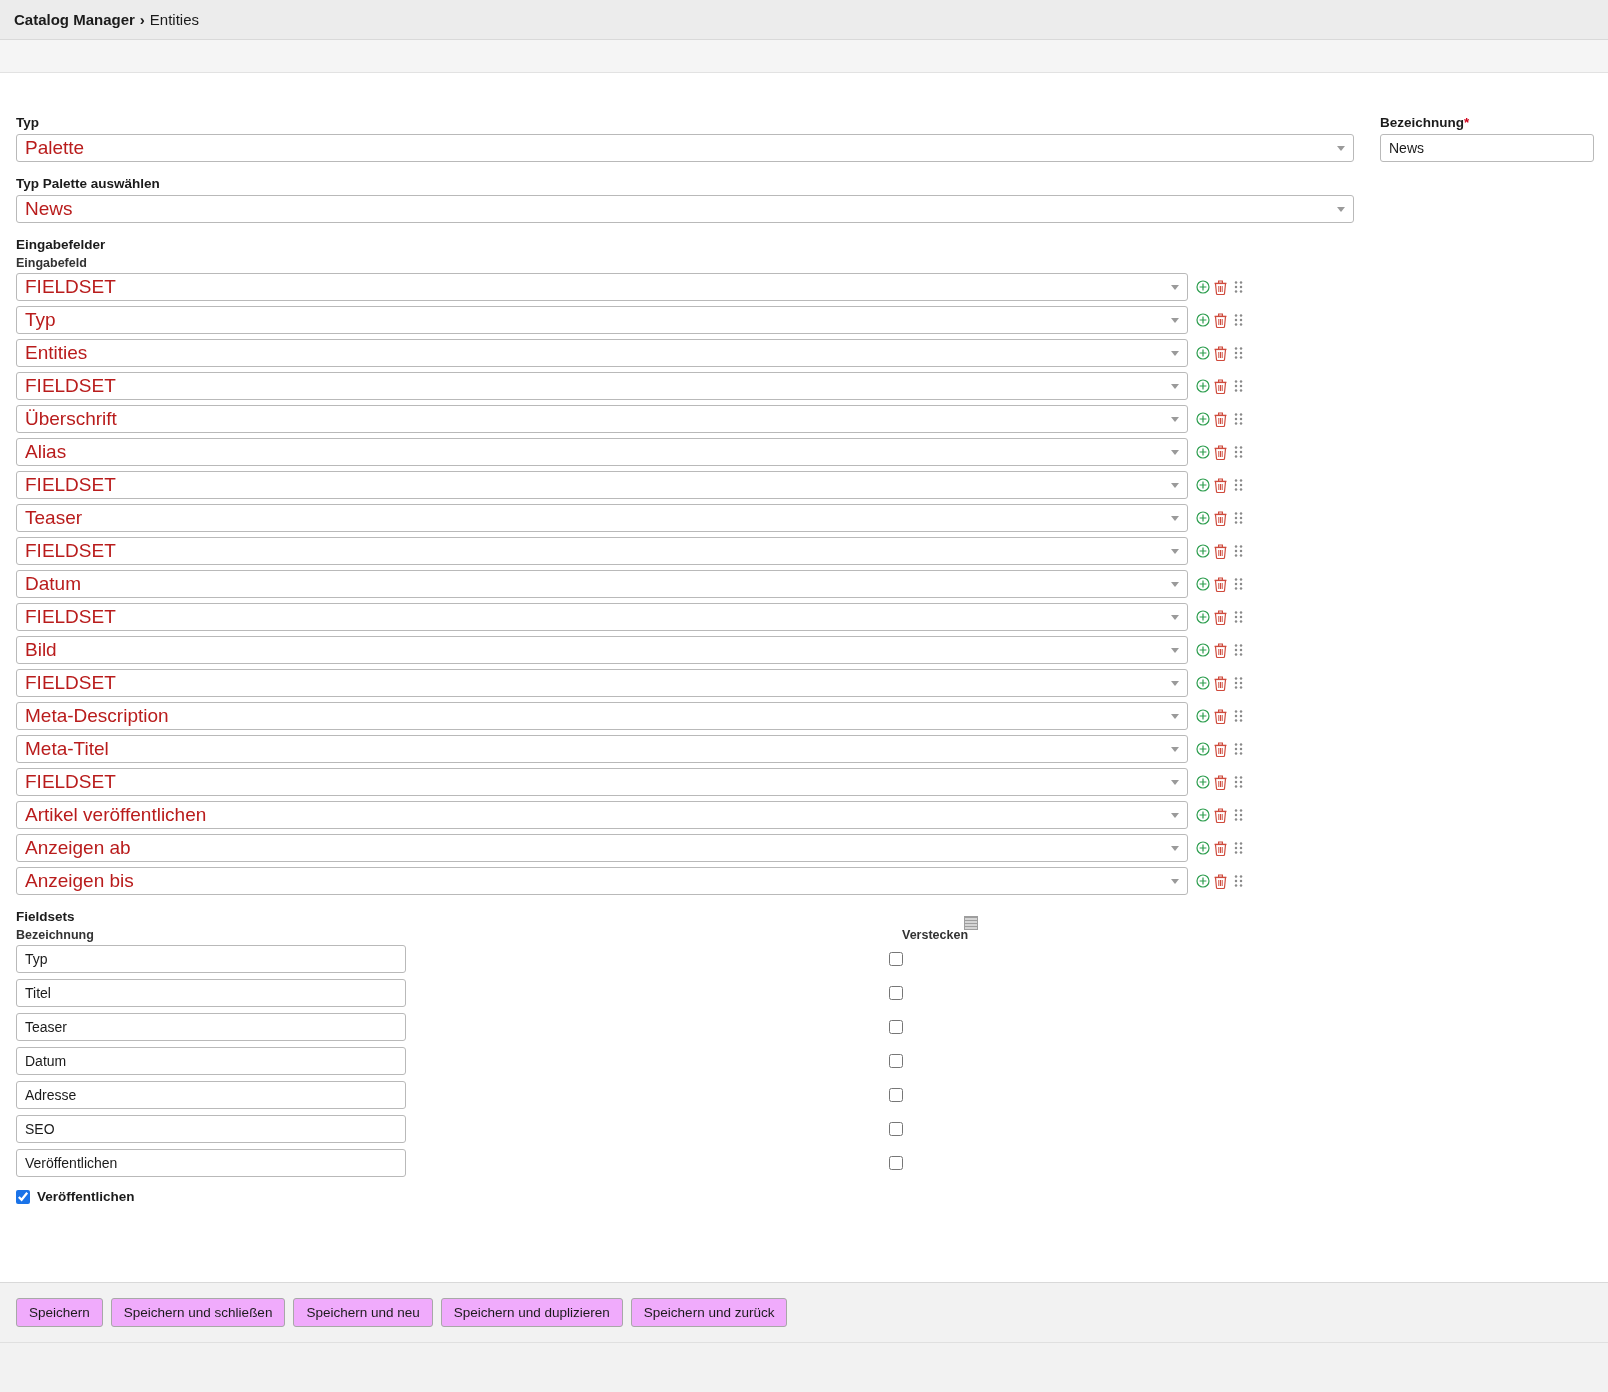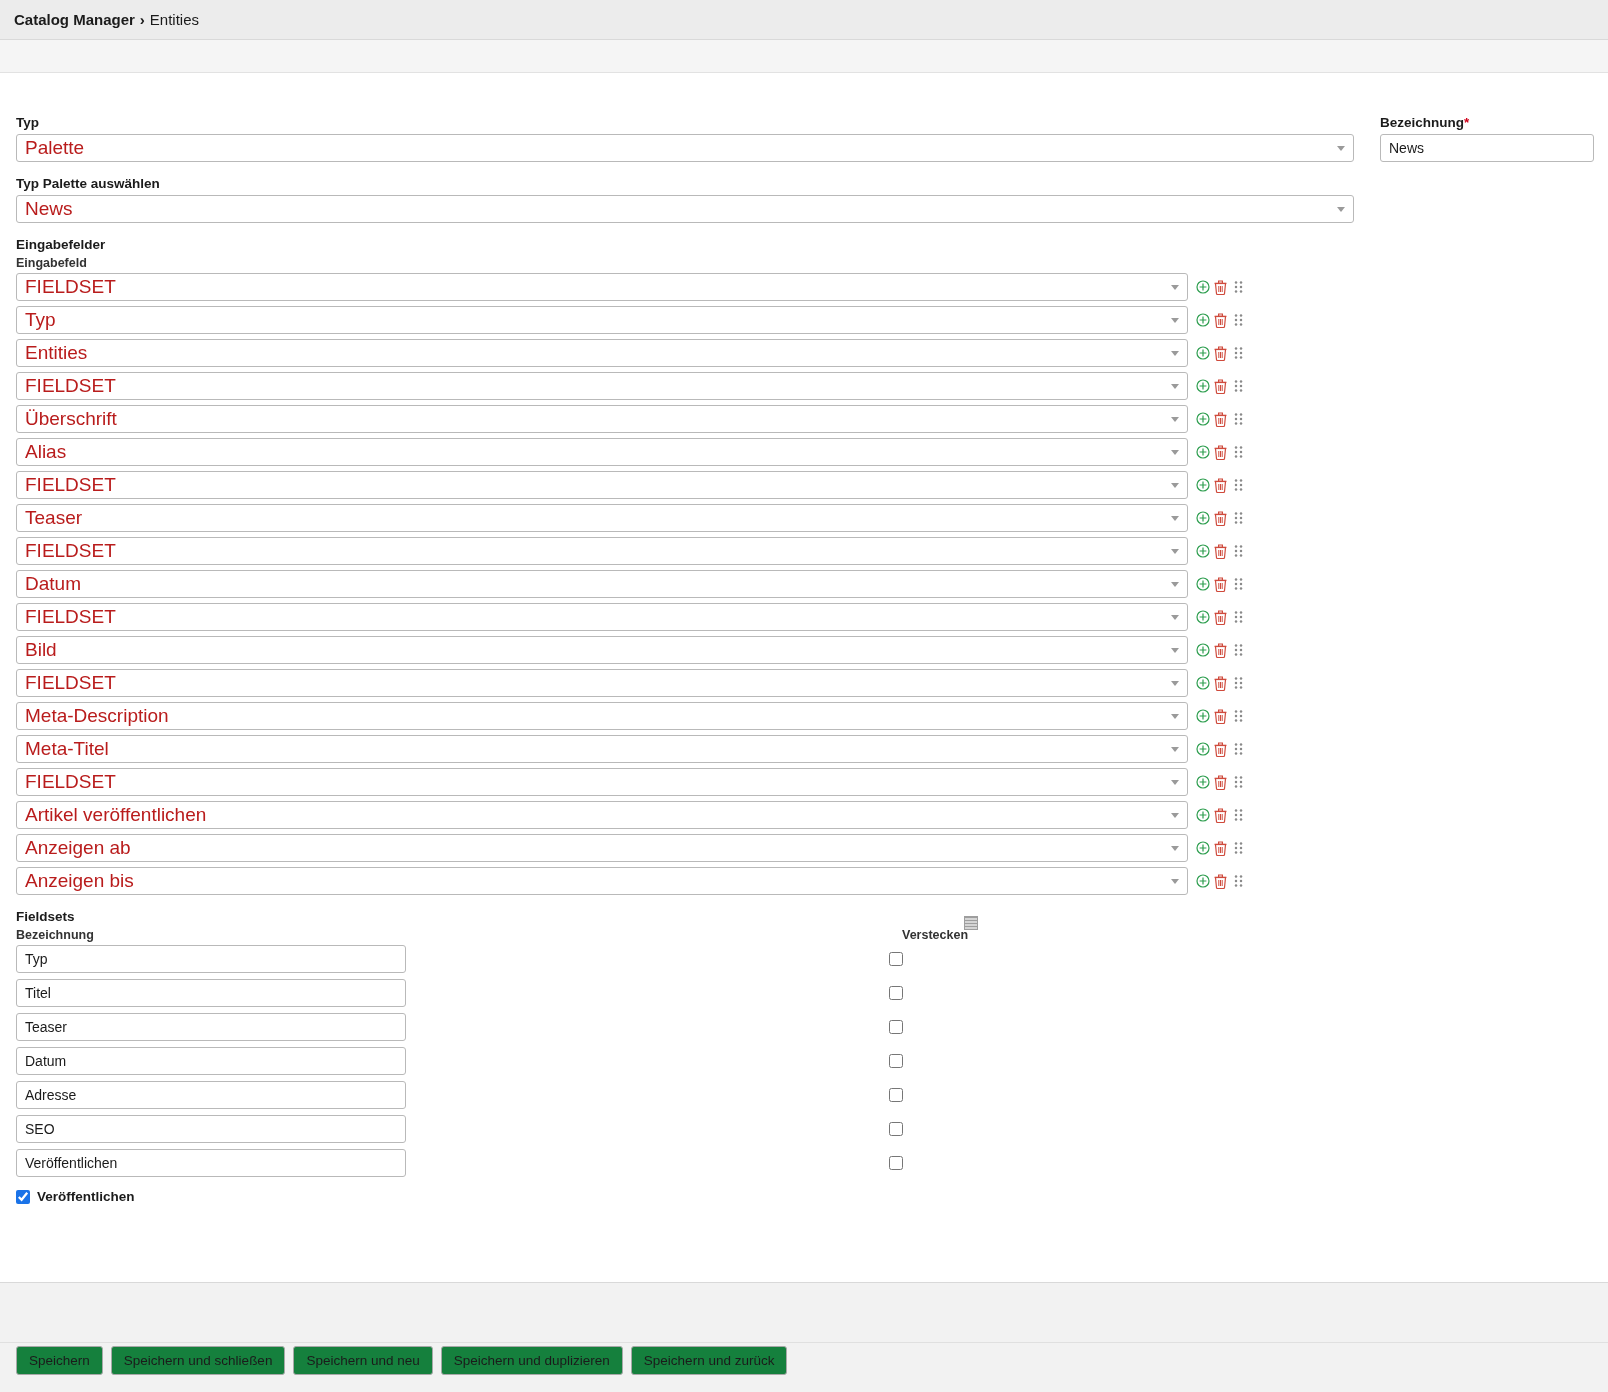--- a/index.html
+++ b/index.html
@@ -159,32 +159,31 @@
     height: 110px;
     background: #f2f2f2;
     border-top: 1px solid #d9d9d9;
   }
   .footer-inner {
     display: flex;
     gap: 8px;
     padding: 15px 0 0 16px;
   }
   .btn {
-    background: #15803d;
+    background: #f0abfc;
     border: 1px solid #a8a8a8;
     border-radius: 3px;
     height: 29px;
     padding: 0 12px;
     font-size: 13.5px;
     font-family: "Liberation Sans", sans-serif;
     color: #1b1b1b;
     display: inline-flex;
     align-items: center;
     cursor: pointer;
-    margin-top: 48px;
   }
   .footer-sep {
     position: absolute;
     left: 0; right: 0; top: 59px;
     border-top: 1px solid #e0e0e0;
   }
 </style>
 </head>
 <body>
 

